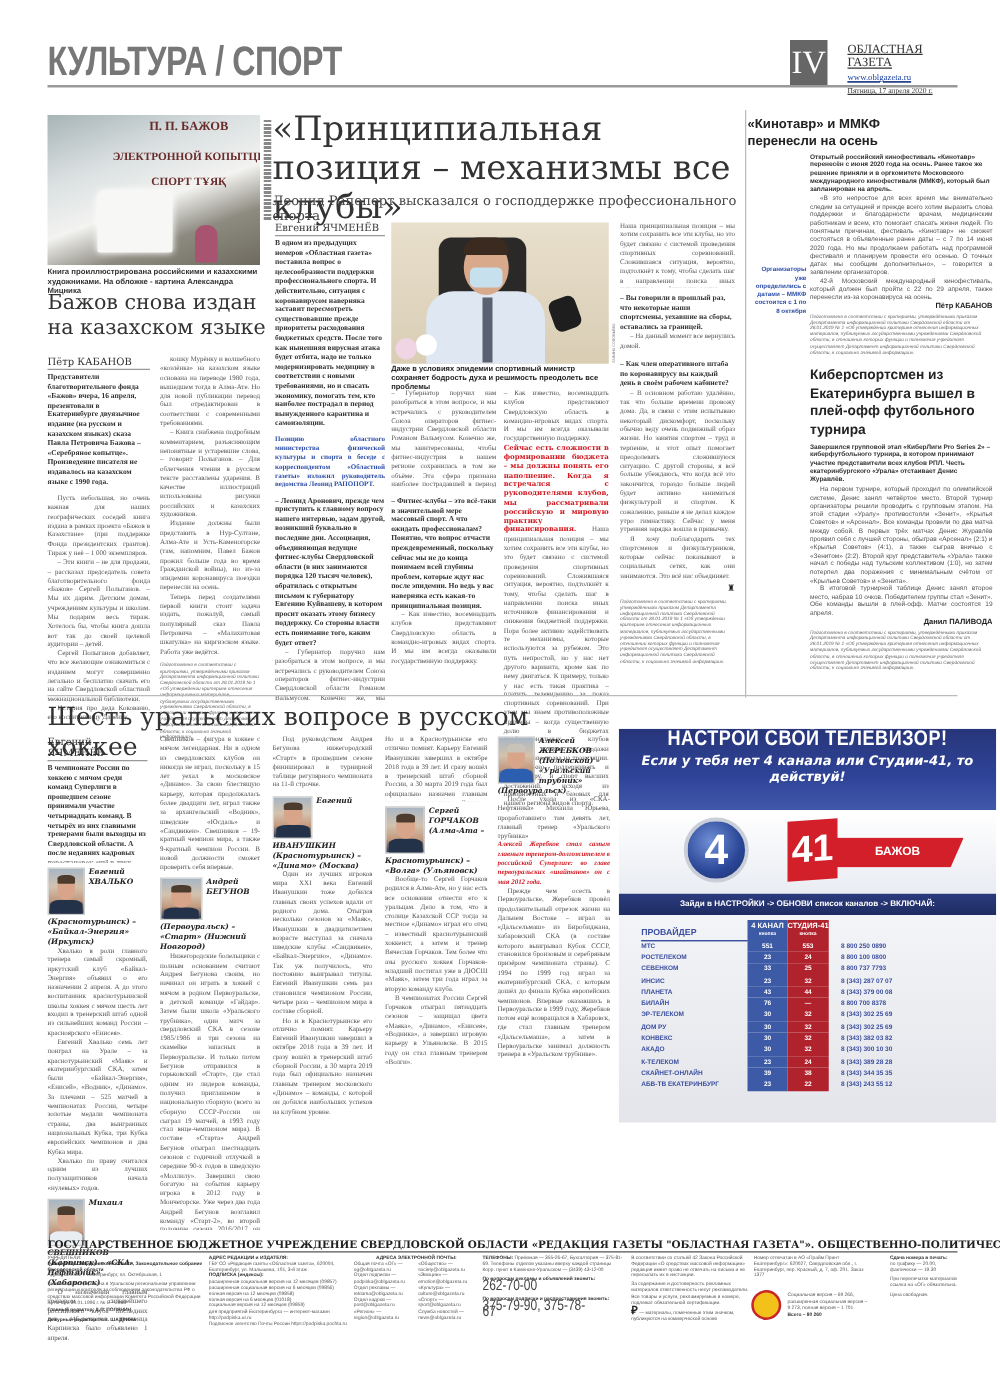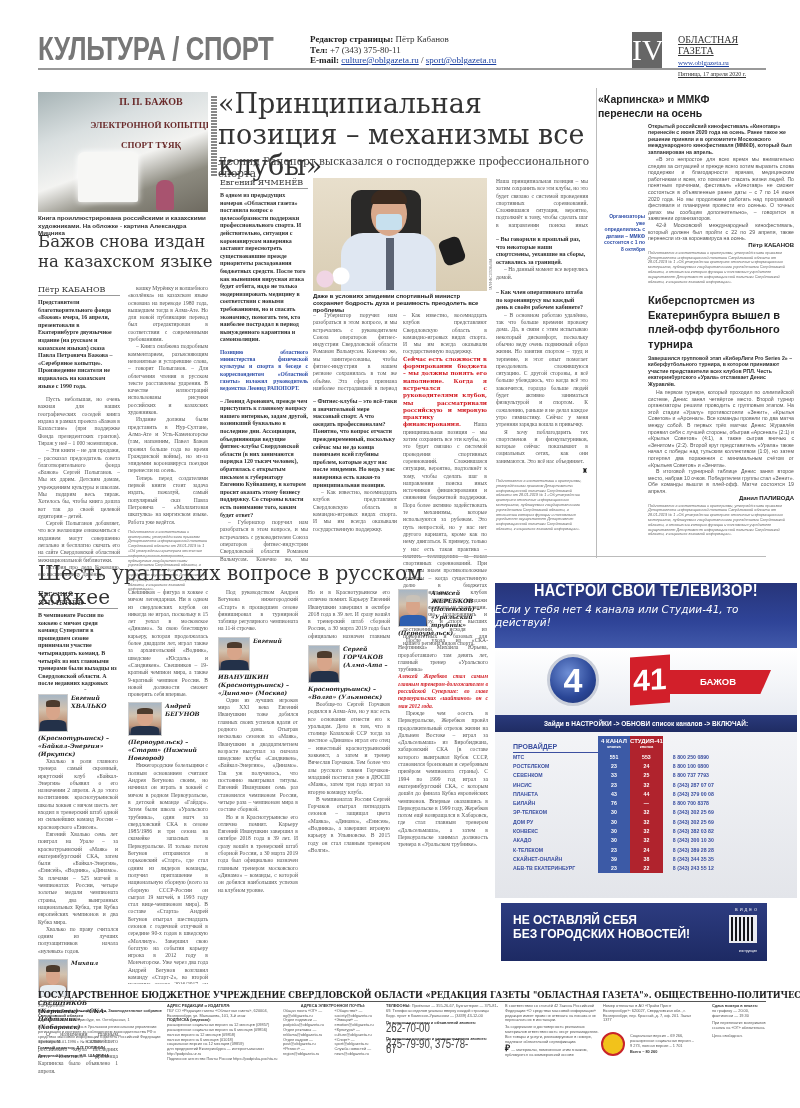--- a/index.html
+++ b/index.html
@@ -7,21 +7,21 @@
   body { font-family: "DejaVu Serif", serif; color: #222; position: relative; }
   .abs { position: absolute; }
   .serif { font-family: "Liberation Serif", "DejaVu Serif", serif; }
 
   
   #masthead { left: 38px; top: 34px; width: 728px; height: 36px; border-bottom: 2px solid #999; }
   #section-title { position:absolute; left:0; top:-4px; font-family:"Liberation Sans", sans-serif; font-weight:bold; font-size:33px; color:#777; letter-spacing:-0.5px; transform: scaleX(0.78); transform-origin:left; white-space:nowrap; }
   #editor-block { position:absolute; left:272px; top:0; font-family:"Liberation Serif", serif; font-size:9px; line-height:10.5px; color:#333; }
   #editor-block b { color:#222; }
   #editor-block a { color:#1a3fa0; text-decoration:underline; }
-  #page-num { position:absolute; left:594px; top:-2px; width:30px; height:36px; background:#666; color:#fff; font-family:"Liberation Serif", serif; font-size:30px; text-align:center; line-height:36px; }
+  #page-num { position:absolute; left:594px; top:-2px; width:30px; height:36px; background:#666; color:#fff; font-family:"Liberation Serif", serif; font-size:26px; text-align:center; line-height:36px; }
   #paper-name { position:absolute; left:640px; top:0; font-family:"Liberation Serif", serif; font-size:10px; color:#333; line-height:11px;text-decoration:underline; }
   #paper-name .url { color:#1a3fa0; text-decoration:underline; font-size:7px; }
   #paper-name .date { font-size:6px; }
 
   
   #bazhov-img { left:38px; top:92px; width:170px; height:120px; background: linear-gradient(160deg,#a7b4b6 0%,#d9dfe0 30%,#f3f3f1 55%,#8d8b80 75%,#6e6a60 100%); overflow:hidden; }
   #bazhov-img .t1,#bazhov-img .t2,#bazhov-img .t3 { position:absolute; width:100%; text-align:center; font-family:"Liberation Serif",serif; font-weight:bold; color:#6a2b2b;margin-left:28px; }
   #bazhov-img .t1 { top:4px; font-size:10px; }
   #bazhov-img .t2 { top:28px; font-size:9px; }
   #bazhov-img .t3 { top:48px; font-size:9px; }
@@ -68,21 +68,21 @@
   .portrait { position:absolute; background: linear-gradient(180deg,#a7b6c4 0%,#d3c2ae 40%,#c39a7f 70%,#2b3b55 100%); border:1px solid #ccc; overflow:hidden; }
   .portrait .face { position:absolute; left:25%; top:18%; width:50%; height:52%; background:#d8a58a; border-radius:45%; }
   .portrait .hair { position:absolute; left:25%; top:14%; width:50%; height:18%; background:#4d3b2d; border-radius:40% 40% 10% 10%; }
   .portrait .shirt { position:absolute; left:5%; top:70%; width:90%; height:35%; background:#233149; border-radius:30% 30% 0 0; }
   .pname { font-family:"DejaVu Serif",serif; font-style:italic; font-weight:bold; font-size:6px; line-height:8px; color:#222; }
 
   
   #ad { left:495px; top:583px; width:302px; height:395px; overflow:hidden; }
   #ad-top { position:absolute; left:0; top:0; width:100%; height:65px; background: linear-gradient(180deg,#27357a 0%,#2f4498 60%,#4159aa 100%); padding-left: 40px; }
   #ad-top .l1 { position:absolute; left:0; top:-2px; width:100%; text-align:center; font-family:"Liberation Sans",sans-serif; font-weight:bold; font-size:17px; color:#fff; letter-spacing:0.5px; transform: scaleX(0.85); }
-  #ad-top .l2 { position:absolute; left:0; top:20px; width:100%; text-align:left; font-family:"DejaVu Sans",sans-serif; font-style:italic; font-weight:normal; font-size:10.5px; line-height:13px; color:#fff; }
+  #ad-top .l2 { position:absolute; left:0; top:20px; width:100%; text-align:center; font-family:"DejaVu Sans",sans-serif; font-style:italic; font-weight:bold; font-size:10.5px; line-height:13px; color:#fff; }
   #ad-logos { position:absolute; left:0; top:65px; width:100%; height:67px; background:linear-gradient(180deg,#fff 0%,#e9ecf2 100%); }
   #logo4 { position:absolute; left:52px; top:6px; width:52px; height:52px; border-radius:50%; background: radial-gradient(circle at 40% 35%, #6f8fd6 0%, #2a4696 60%, #1c2f6a 100%); border:3px solid #c9ced9; color:#fff; font-family:"Liberation Sans",sans-serif; font-weight:bold; font-size:34px; text-align:center; line-height:46px; }
   #logo41 { position:absolute; left:135px; top:8px; width:40px; height:48px; background:#d21f2a; color:#fff; font-family:"Liberation Sans",sans-serif; font-weight:bold; font-size:30px; text-align:center; line-height:48px; transform: skewY(-4deg); }
   #logo41-label { position:absolute; left:170px; top:22px; width:106px; height:24px; background:#d21f2a; color:#fff; font-family:"Liberation Sans",sans-serif; font-weight:bold; font-size:9.5px; line-height:24px; text-align:center; clip-path: polygon(0 0,100% 0,90% 100%,0 100%); }
   #ad-instr { position:absolute; left:0; top:132px; width:100%; height:17px; background:linear-gradient(180deg,#2a3a7c,#1f2c63); color:#fff; font-family:"Liberation Sans",sans-serif; font-weight:bold; font-size:6.5px; line-height:17px; text-align:center; }
   #ad-table-wrap { position:absolute; left:0; top:149px; width:100%; height:166px; background:linear-gradient(180deg,#f3f4f7,#e3e5ea); }
   #provider-table { position:absolute; left:18px; top:4px; border-collapse:collapse; font-family:"Liberation Sans",sans-serif; font-weight:bold; font-size:5.2px; color:#3b4fa0; }
   #provider-table th { text-align:left; font-size:7px; color:#3b4fa0; padding:0 0 2px 0; border-bottom:1px solid #3b4fa0; vertical-align:bottom; }
   #provider-table td { height:9.3px; padding:0; }
   #provider-table .c4 { width:32px; text-align:center; background:#3c5aa6; color:#fff; }
@@ -103,25 +103,20 @@
   .foot b { color:#333; }
   .bigphone { font-family:"Liberation Sans",sans-serif; font-size:12px; color:#444; transform:scaleX(0.8); transform-origin:left; display:inline-block; }
   #stamp { left:601px; top:1032px; width:24px; height:24px; border-radius:50%; background:#f2c21b; border:2px solid #c8242a; }
   .vrule { position:absolute; width:1px; background:#bbb; }
 </style>
 </head>
 <body>
 
 <div id="masthead" class="abs">
   <div id="section-title">КУЛЬТУРА / СПОРТ</div>
-  <div id="editor-block">
-    <div><b>Редактор страницы:</b> <span>Пётр Кабанов</span></div>
-    <div><b>Тел:</b> <span>+7 (343) 375-80-11</span></div>
-    <div><b>E-mail:</b> <a>culture@oblgazeta.ru</a><span> / </span><a>sport@oblgazeta.ru</a></div>
-  </div>
   <div id="page-num">IV</div>
   <div id="paper-name">
     <div>ОБЛАСТНАЯ ГАЗЕТА</div>
     <div><a class="url">www.oblgazeta.ru</a></div>
     <div class="date">Пятница, 17 апреля 2020 г.</div>
   </div>
 </div>
 
 <div id="bazhov-img" class="abs">
   <div class="t1">П. П. БАЖОВ</div>
@@ -209,21 +204,21 @@
   <div class="lead-bold serif" style="margin-top:8px;">– Как член оперативного штаба по коронавирусу вы каждый день в своём рабочем кабинете?</div>
   <div class="body-txt serif">
     <p>– В основном работаю удалённо, так что больше времени провожу дома. Да, в связи с этим испытываю некоторый дискомфорт, поскольку обычно веду очень подвижный образ жизни. Но занятия спортом – труд и терпение, и этот опыт помогает преодолевать сложившуюся ситуацию. С другой стороны, я всё больше убеждаюсь, что когда всё это закончится, гораздо больше людей будет активно заниматься физкультурой и спортом. К сожалению, раньше я не делал каждое утро гимнастику. Сейчас у меня утренняя зарядка вошла в привычку.</p>
     <p>Я хочу поблагодарить тех спортсменов и физкультурников, которые сейчас показывают в социальных сетях, как они занимаются. Это всё нас объединяет.</p>
   </div>
   <div style="text-align:right;font-size:7px;margin-top:2px;">♜</div>
   <div class="note-txt" style="margin-top:4px;">Подготовлено в соответствии с критериями, утверждёнными приказом Департамента информационной политики Свердловской области от 28.01.2019 № 1 «Об утверждении критериев отнесения информационных материалов, публикуемых государственными учреждениями Свердловской области, в отношении которых функции и полномочия учредителя осуществляет Департамент информационной политики Свердловской области, к социально значимой информации».</div>
 </div>
 
 <div class="vrule" style="left:596px;top:88px;height:470px;"></div>
-<div id="kino-head" class="abs">«Карпинска» и ММКФ перенесли на осень</div>
+<div id="kino-head" class="abs">«Кинотавр» и ММКФ перенесли на осень</div>
 <div class="abs" style="left:648px;top:123px;width:146px;">
   <div class="sb-lead">Открытый российский кинофестиваль «Кинотавр» перенесён с июня 2020 года на осень. Ранее такое же решение приняли и в оргкомитете Московского международного кинофестиваля (ММКФ), который был запланирован на апрель.</div>
   <div class="sb-body" style="margin-top:1px;">
     <p>«В это непростое для всех время мы внимательно следим за ситуацией и прежде всего хотим выразить слова поддержки и благодарности врачам, медицинским работникам и всем, кто помогает спасать жизни людей. По понятным причинам, фестиваль «Кинотавр» не сможет состояться в объявленные ранее даты – с 7 по 14 июня 2020 года. Но мы продолжаем работать над программой фестиваля и планируем провести его осенью. О точных датах мы сообщим дополнительно», – говорится в заявлении организаторов.</p>
     <p>42-й Московский международный кинофестиваль, который должен был пройти с 22 по 29 апреля, также перенесли из-за коронавируса на осень.</p>
   </div>
   <div class="sig">Пётр КАБАНОВ</div>
   <div class="note-txt" style="margin-top:3px;">Подготовлено в соответствии с критериями, утверждёнными приказом Департамента информационной политики Свердловской области от 28.01.2019 № 1 «Об утверждении критериев отнесения информационных материалов, публикуемых государственными учреждениями Свердловской области, в отношении которых функции и полномочия учредителя осуществляет Департамент информационной политики Свердловской области, к социально значимой информации».</div>
 </div>
 <div id="kino-pull" class="abs" style="left:600px;">Организаторы уже определились с датами – ММКФ состоится с 1 по 8 октября</div>
@@ -424,29 +419,20 @@
           </tr>
           <tr>
             <td class="name">АБВ-ТВ ЕКАТЕРИНБУРГ</td>
             <td class="c4">23</td>
             <td class="c41">22</td>
             <td class="phone">8 (343) 243 55 12</td>
           </tr>
         </tbody>
     </table>
 
-  </div>
-  <div id="ad-bottom">
-    <div class="txt">
-      <div>НЕ ОСТАВЛЯЙ СЕБЯ</div>
-      <div>БЕЗ ГОРОДСКИХ НОВОСТЕЙ!</div>
-    </div>
-    <div class="video">ВИДЕО</div>
-    <div id="qr"></div>
-    <div class="instr">инструкция</div>
   </div>
 </div>
 
 <div id="footer-bar" class="abs">ГОСУДАРСТВЕННОЕ БЮДЖЕТНОЕ УЧРЕЖДЕНИЕ СВЕРДЛОВСКОЙ ОБЛАСТИ «РЕДАКЦИЯ ГАЗЕТЫ "ОБЛАСТНАЯ ГАЗЕТА"». ОБЩЕСТВЕННО-ПОЛИТИЧЕСКОЕ ИЗДАНИЕ</div>
 
 <div class="abs foot" style="left:38px;top:1004px;width:125px;">
   <div>УЧРЕДИТЕЛИ:</div>
   <div><b>Губернатор Свердловской области, Законодательное собрание Свердловской области</b></div>
   <div>Адрес: 620031, г. Екатеринбург, пл. Октябрьская, 1</div>
   <div style="margin-top:2px;">Газета зарегистрирована в Уральском региональном управлении регистрации и контроля за соблюдением законодательства РФ о средствах массовой информации Комитета Российской Федерации по печати 30.01.1996 г. № Е—2988</div>

